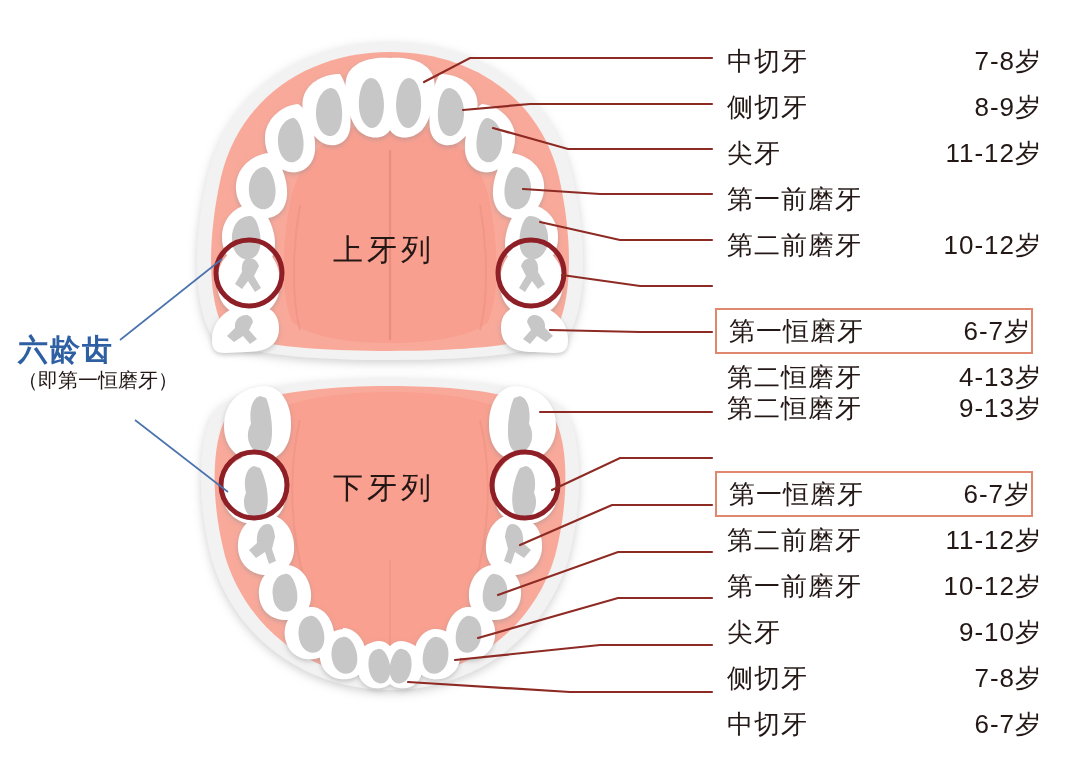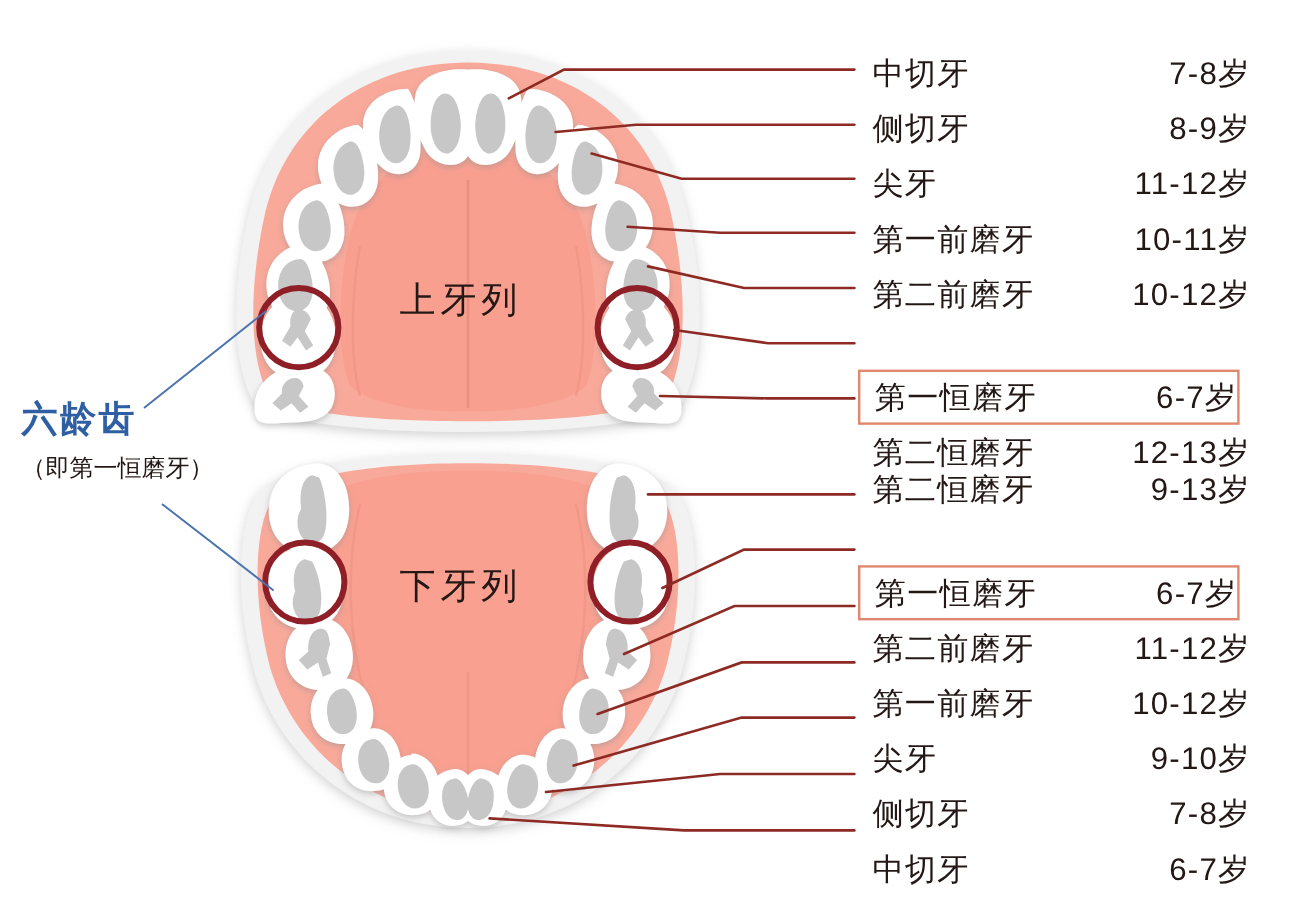--- a/index.html
+++ b/index.html
@@ -65,21 +65,21 @@
     color:#2E5FA3;
     letter-spacing:2px;
     font-weight:600;
     display:block;
   }
   #callout .sub{
     font-size:20px;
     color:#231815;
     letter-spacing:0px;
     display:block;
-    margin-top:13px;
+    margin-top:2px;
   }
 
   
   .arch-label{
     position:absolute;
     font-size:30px;
     color:#231815;
     letter-spacing:4px;
     font-weight:500;
     white-space:nowrap;
@@ -268,33 +268,32 @@
       <div class="row age-right">
         <span class="name">侧切牙</span>
         <span class="age">8-9岁</span>
       </div>
       <div class="row age-right">
         <span class="name">尖牙</span>
         <span class="age">11-12岁</span>
       </div>
       <div class="row age-right">
         <span class="name">第一前磨牙</span>
-        <span class="age">10-11岁</span>
       </div>
       <div class="row age-right">
         <span class="name">第二前磨牙</span>
         <span class="age">10-12岁</span>
       </div>
       <div class="row age-right highlight" style="border-color: rgb(224, 136, 110);">
         <span class="name">第一恒磨牙</span>
         <span class="age">6-7岁</span>
       </div>
       <div class="row age-right">
         <span class="name">第二恒磨牙</span>
-        <span class="age">12-13岁</span>
+        <span class="age">4-13岁</span>
       </div>
     </div>
 
   <div class="label-list" id="lower-list">
       <div class="row age-right">
         <span class="name">第二恒磨牙</span>
         <span class="age">9-13岁</span>
       </div>
       <div class="row age-right highlight" style="border-color: rgb(224, 136, 110);">
         <span class="name">第一恒磨牙</span>

